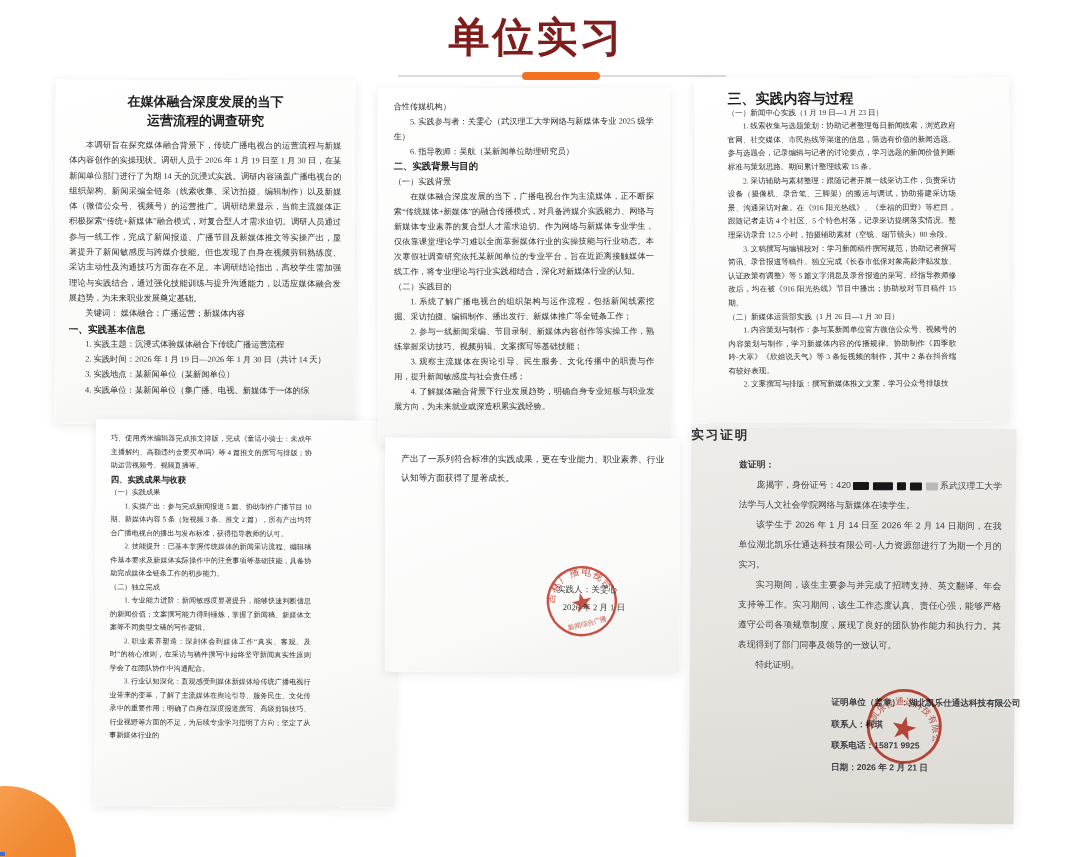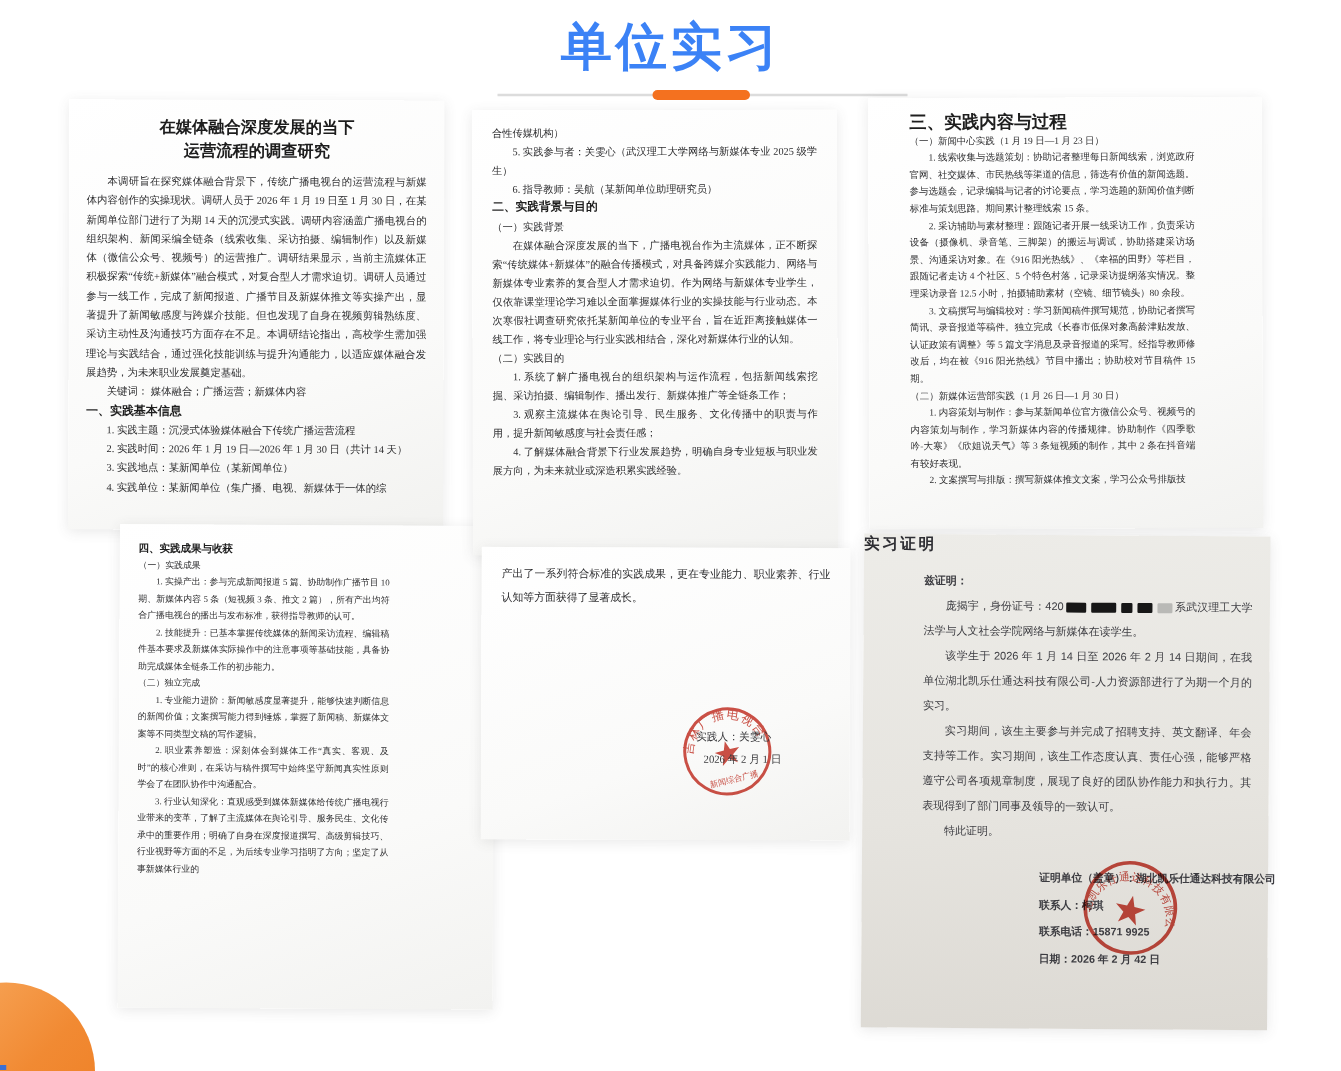--- a/index.html
+++ b/index.html
@@ -1,21 +1,21 @@
 <!DOCTYPE html>
 <html><head>
 <meta charset="utf-8">
 <style>
   html,body{margin:0;padding:0;background:#fff;}
   .slide{position:relative;width:1073px;height:857px;background:#ffffff;overflow:hidden;
          font-family:"Liberation Serif","DejaVu Serif",serif;color:#2d2d2f;}
   
   .page-title{position:absolute;top:10px;left:0;right:0;margin:0;text-align:center;
     font-family:"Liberation Sans","DejaVu Sans",sans-serif;font-size:41px;font-weight:700;
-    color:#3b82f6;letter-spacing:3px;}
+    color:#7f1d1d;letter-spacing:3px;}
   .divider{position:absolute;top:75px;left:398px;width:328px;height:2px;background:#dcdcdc;}
   .divider .accent{position:absolute;left:124px;top:-3px;width:78px;height:8px;border-radius:4px;background:#f4711f;}
   
   .doc{position:absolute;box-sizing:border-box;z-index:1;
        background:linear-gradient(160deg,#ffffff 0%,#fafaf9 65%,#f2f2f0 100%);
        box-shadow:0 2px 10px rgba(70,70,70,.12);}
   .doc p{margin:0;text-align:justify;}
   .ind{text-indent:2em;}
   .h-sec{font-weight:700;color:#1e1e1e;}
   
@@ -79,39 +79,41 @@
     <p class="ind">本调研旨在探究媒体融合背景下，传统广播电视台的运营流程与新媒体内容创作的实操现状。调研人员于 2026 年 1 月 19 日至 1 月 30 日，在某新闻单位部门进行了为期 14 天的沉浸式实践。调研内容涵盖广播电视台的组织架构、新闻采编全链条（线索收集、采访拍摄、编辑制作）以及新媒体（微信公众号、视频号）的运营推广。调研结果显示，当前主流媒体正积极探索“传统+新媒体”融合模式，对复合型人才需求迫切。调研人员通过参与一线工作，完成了新闻报道、广播节目及新媒体推文等实操产出，显著提升了新闻敏感度与跨媒介技能。但也发现了自身在视频剪辑熟练度、采访主动性及沟通技巧方面存在不足。本调研结论指出，高校学生需加强理论与实践结合，通过强化技能训练与提升沟通能力，以适应媒体融合发展趋势，为未来职业发展奠定基础。</p>
     <p class="ind">关键词：  媒体融合；广播运营；新媒体内容</p>
     <p class="h-sec">一、实践基本信息</p>
     <p class="ind">1. 实践主题：沉浸式体验媒体融合下传统广播运营流程</p>
     <p class="ind">2. 实践时间：2026 年 1 月 19 日—2026 年 1 月 30 日（共计 14 天）</p>
     <p class="ind">3. 实践地点：某新闻单位（某新闻单位）</p>
     <p class="ind">4. 实践单位：某新闻单位（集广播、电视、新媒体于一体的综</p>
   </section>
 
   <section class="doc docB">
+    <p>巧、使用秀米编辑器完成推文排版，完成《童话小骑士：未成年主播解约、高额违约金要买单吗》等 4 篇推文的撰写与排版；协助运营视频号、视频直播等。</p>
     <p class="h-sec">四、实践成果与收获</p>
     <p>（一）实践成果</p>
     <p class="ind">1. 实操产出：参与完成新闻报道 5 篇、协助制作广播节目 10 期、新媒体内容 5 条（短视频 3 条、推文 2 篇），所有产出均符合广播电视台的播出与发布标准，获得指导教师的认可。</p>
     <p class="ind">2. 技能提升：已基本掌握传统媒体的新闻采访流程、编辑稿件基本要求及新媒体实际操作中的注意事项等基础技能，具备协助完成媒体全链条工作的初步能力。</p>
     <p>（二）独立完成</p>
     <p class="ind">1. 专业能力进阶：新闻敏感度显著提升，能够快速判断信息的新闻价值；文案撰写能力得到锤炼，掌握了新闻稿、新媒体文案等不同类型文稿的写作逻辑。</p>
     <p class="ind">2. 职业素养塑造：深刻体会到媒体工作“真实、客观、及时”的核心准则，在采访与稿件撰写中始终坚守新闻真实性原则学会了在团队协作中沟通配合。</p>
     <p class="ind">3. 行业认知深化：直观感受到媒体新媒体给传统广播电视行业带来的变革，了解了主流媒体在舆论引导、服务民生、文化传承中的重要作用；明确了自身在深度报道撰写、高级剪辑技巧、行业视野等方面的不足，为后续专业学习指明了方向；坚定了从事新媒体行业的</p>
   </section>
 
   <section class="doc docC">
     <p>合性传媒机构）</p>
     <p class="ind">5. 实践参与者：关雯心（武汉理工大学网络与新媒体专业 2025 级学生）</p>
     <p class="ind">6. 指导教师：吴航（某新闻单位助理研究员）</p>
     <p class="h-sec">二、实践背景与目的</p>
     <p>（一）实践背景</p>
     <p class="ind">在媒体融合深度发展的当下，广播电视台作为主流媒体，正不断探索“传统媒体+新媒体”的融合传播模式，对具备跨媒介实践能力、网络与新媒体专业素养的复合型人才需求迫切。作为网络与新媒体专业学生，仅依靠课堂理论学习难以全面掌握媒体行业的实操技能与行业动态。本次寒假社调查研究依托某新闻单位的专业平台，旨在近距离接触媒体一线工作，将专业理论与行业实践相结合，深化对新媒体行业的认知。</p>
     <p>（二）实践目的</p>
     <p class="ind">1. 系统了解广播电视台的组织架构与运作流程，包括新闻线索挖掘、采访拍摄、编辑制作、播出发行、新媒体推广等全链条工作；</p>
+    <p class="ind">2. 参与一线新闻采编、节目录制、新媒体内容创作等实操工作，熟练掌握采访技巧、视频剪辑、文案撰写等基础技能；</p>
     <p class="ind">3. 观察主流媒体在舆论引导、民生服务、文化传播中的职责与作用，提升新闻敏感度与社会责任感；</p>
     <p class="ind">4. 了解媒体融合背景下行业发展趋势，明确自身专业短板与职业发展方向，为未来就业或深造积累实践经验。</p>
   </section>
 
   <section class="doc docD">
     <p>产出了一系列符合标准的实践成果，更在专业能力、职业素养、行业认知等方面获得了显著成长。</p>
 
     <svg class="stampD" width="74" height="74" viewBox="0 0 74 74">
       <circle cx="37" cy="37" r="34" fill="none" stroke="#c7392d" stroke-width="2.4"></circle>
       <path id="arcD" d="M 10,46 A 28,28 0 1 1 64,46" fill="none"></path>
@@ -142,21 +144,21 @@
       <p style="font-weight:600">兹证明：</p>
       <p class="ind"><span>庞揭宇，身份证号：420</span><span class="redact" style="width:16px"></span><span class="redact" style="width:20px"></span><span class="redact" style="width:9px"></span><span class="redact" style="width:12px"></span><span class="redact light" style="width:12px"></span><span>系武汉理工大学法学与人文社会学院网络与新媒体在读学生。</span></p>
       <p class="ind">该学生于 2026 年 1 月 14 日至 2026 年 2 月 14 日期间，在我单位湖北凯乐仕通达科技有限公司-人力资源部进行了为期一个月的实习。</p>
       <p class="ind">实习期间，该生主要参与并完成了招聘支持、英文翻译、年会支持等工作。实习期间，该生工作态度认真、责任心强，能够严格遵守公司各项规章制度，展现了良好的团队协作能力和执行力。其表现得到了部门同事及领导的一致认可。</p>
       <p class="ind">特此证明。</p>
     </div>
     <div class="cert-footer">
       <div>证明单位（盖章）：湖北凯乐仕通达科技有限公司</div>
       <div>联系人：柯琪</div>
       <div>联系电话：15871 9925</div>
-      <div>日期：2026 年 2 月 42 日</div>
+      <div>日期：2026 年 2 月 21 日</div>
     </div>
     <svg class="stampF" width="80" height="80" viewBox="0 0 80 80">
       <circle cx="40" cy="40" r="36" fill="none" stroke="#c7392d" stroke-width="2.8"></circle>
       <path id="arcF" d="M 9,49 A 31,31 0 1 1 71,49" fill="none"></path>
       <text class="stamp-text" font-size="8.6" fill="#c7392d" letter-spacing=".5">
         <textPath href="#arcF" startOffset="50%" text-anchor="middle">湖北凯乐仕通达科技有限公司</textPath>
       </text>
       <polygon fill="#c7392d" points="40,30 43,38.6 52,38.8 44.8,44.2 47.4,52.8 40,47.5 32.6,52.8 35.2,44.2 28,38.8 37,38.6"></polygon>
     </svg>
   </section>

